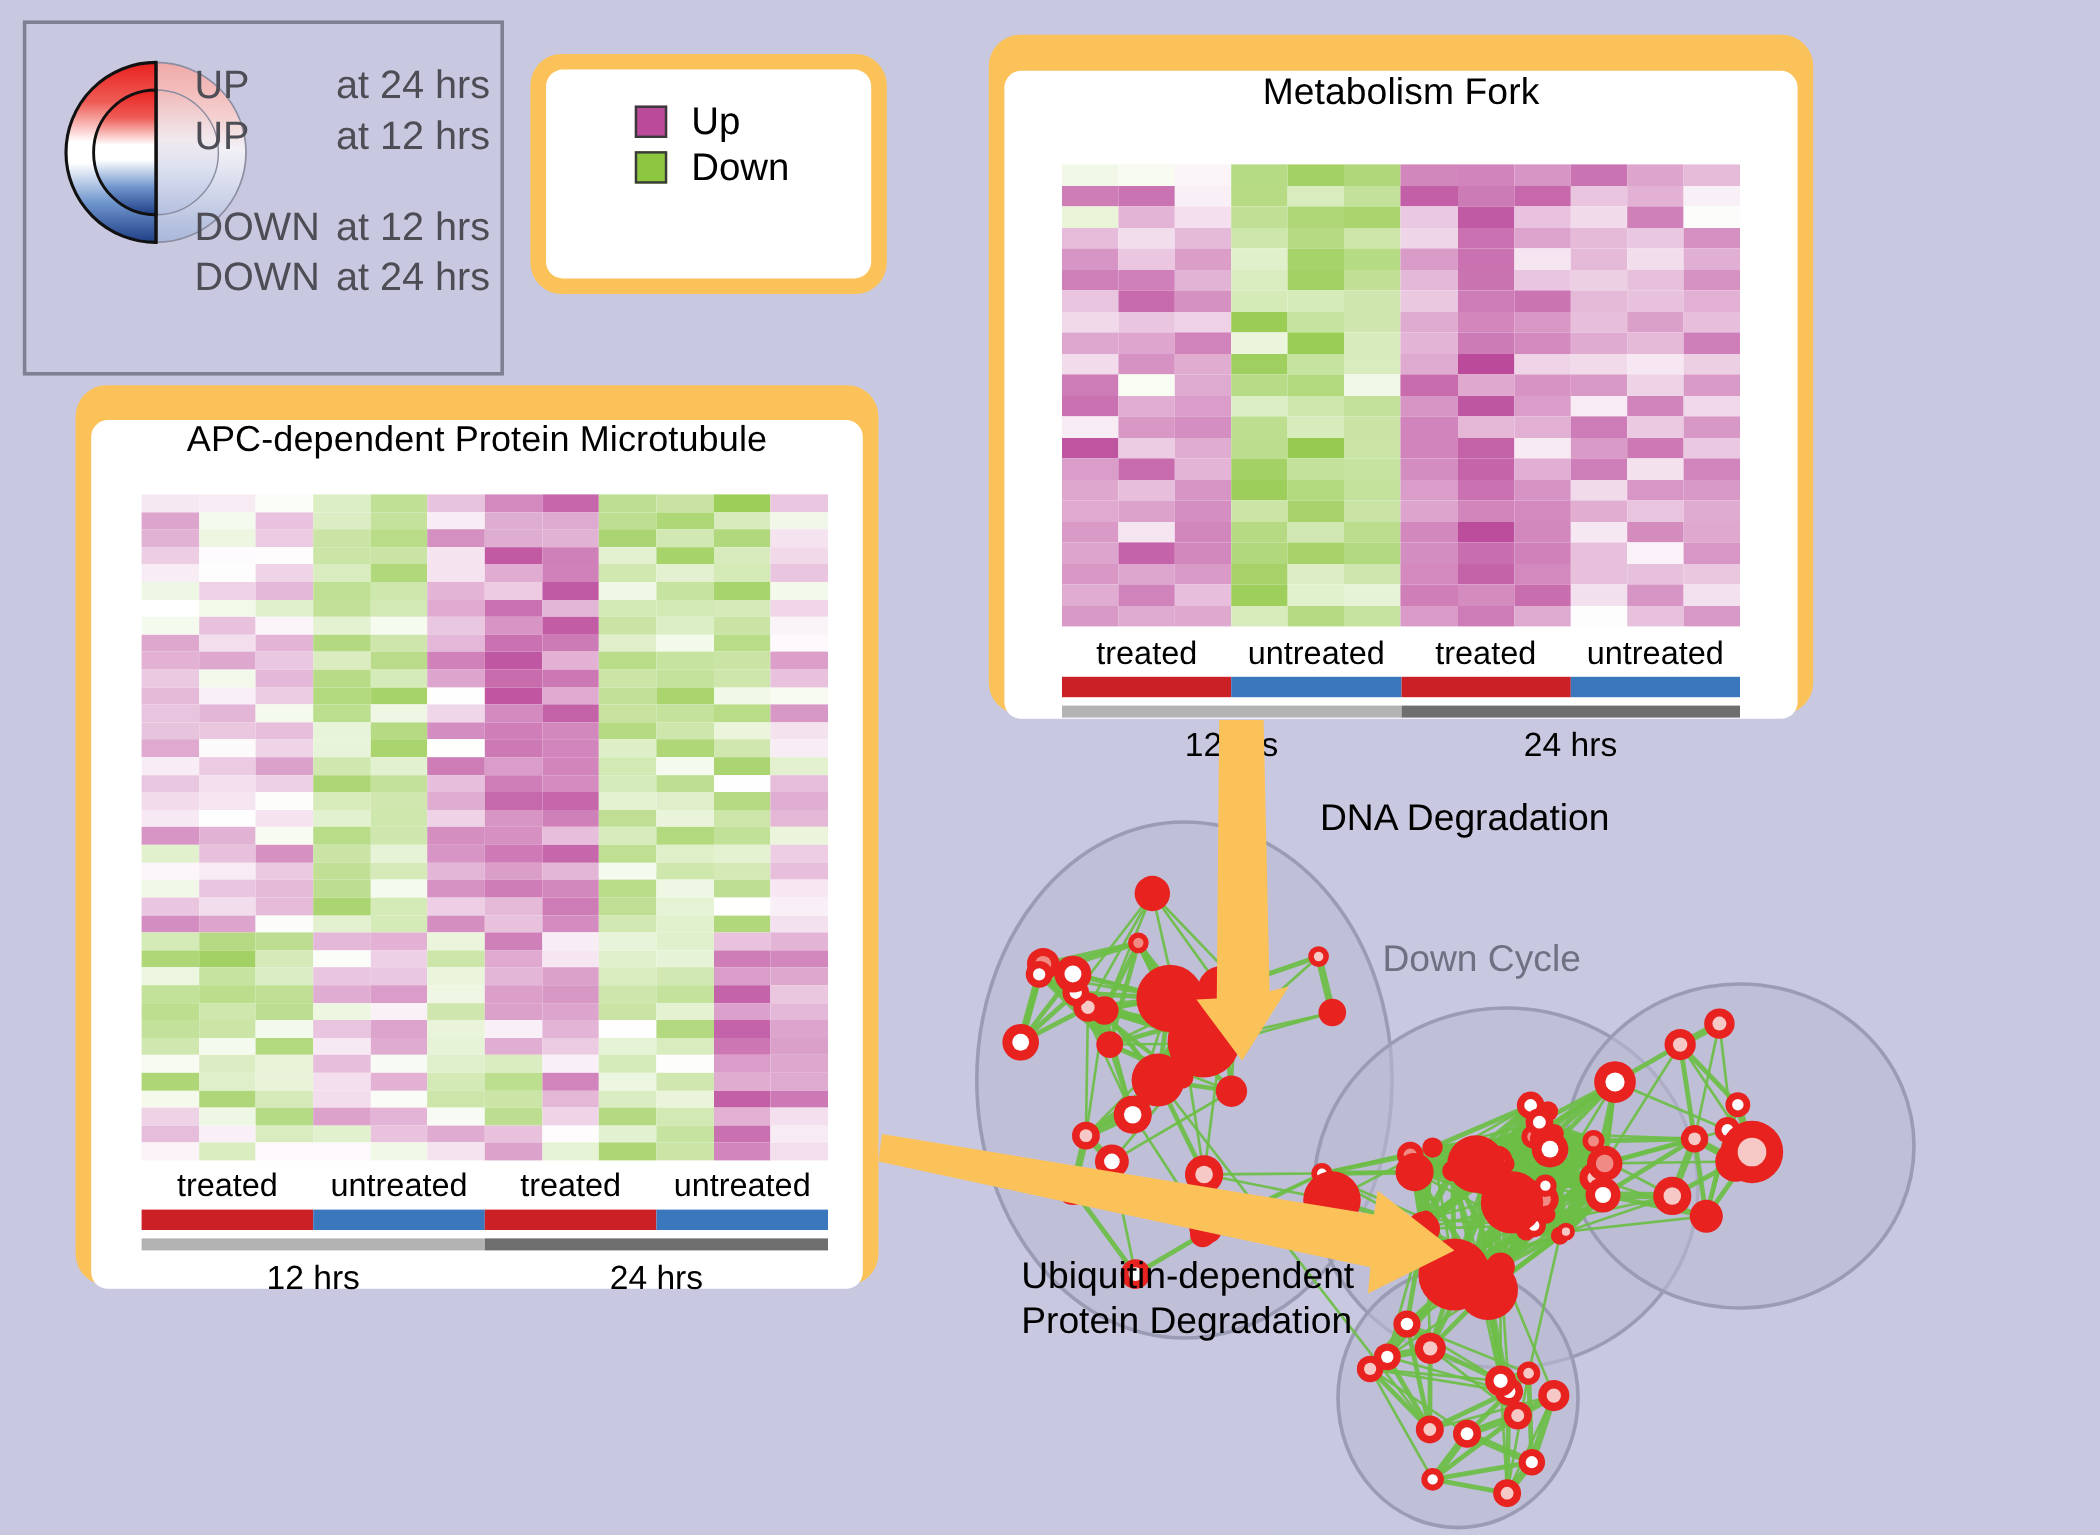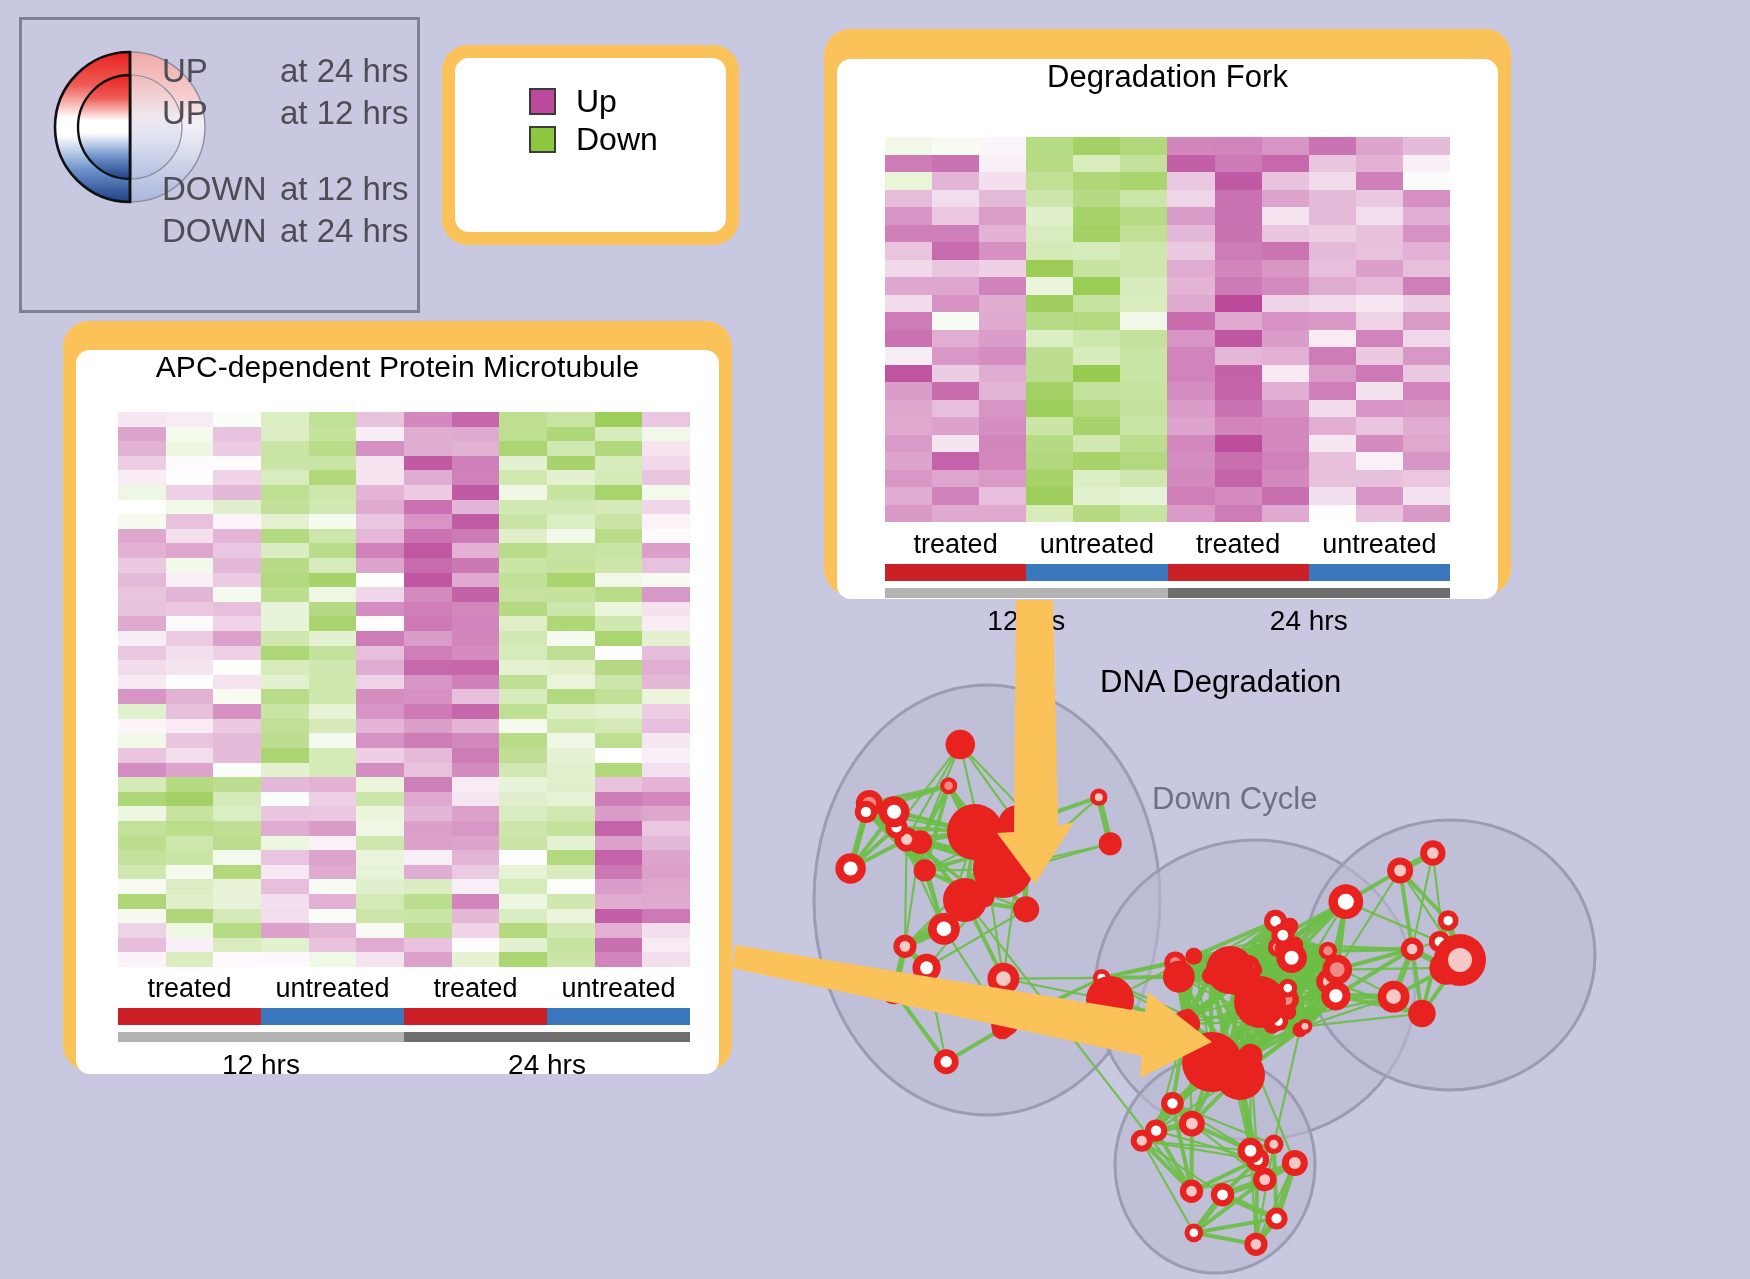--- a/index.html
+++ b/index.html
@@ -154,21 +154,21 @@
         <div class="legend-item">
           <span class="swatch" style="background:#8dc63f"></span>
           <span class="legend-lbl">Down</span>
         </div>
       </div>
     </div>
   </div>
 
   <div class="opanel" id="rep-panel">
     <div class="inner">
-      <div class="panel-title">Degradation Fork</div>
+      <div class="panel-title">Metabolism Fork</div>
       <div class="heat" id="heat-rep" style="left: 48px; top: 78px; width: 565px; height: 385px; grid-template-columns: repeat(12, 1fr); grid-template-rows: repeat(22, 1fr);">
           <div style="background:rgb(241,248,232)"></div>
           <div style="background:rgb(247,251,241)"></div>
           <div style="background:rgb(251,245,249)"></div>
           <div style="background:rgb(182,219,133)"></div>
           <div style="background:rgb(164,209,102)"></div>
           <div style="background:rgb(176,216,122)"></div>
           <div style="background:rgb(209,134,188)"></div>
           <div style="background:rgb(209,132,187)"></div>
           <div style="background:rgb(215,149,197)"></div>
@@ -1569,19 +1569,21 @@
         <circle cx="490.47757996915936" cy="540.705467437795" r="5.905318315851185" fill="#ffffff"></circle>
         <circle cx="433.8639743353074" cy="622.8155785774663" r="9.392487526122707" fill="#e8221f"></circle>
         <circle cx="433.8639743353074" cy="622.8155785774663" r="4.320544262016446" fill="#ffffff"></circle>
         <circle cx="495.9396522345087" cy="634.3285127928352" r="11.631190778050195" fill="#e8221f"></circle>
         <circle cx="495.9396522345087" cy="634.3285127928352" r="5.35034775790309" fill="#f7c9c6"></circle>
       </svg>
   </div>
 
   <div class="netlabel" id="lbl-dna">DNA Degradation</div>
   <div class="netlabel" id="lbl-cc">Down Cycle</div>
+  <div class="netlabel" id="lbl-ub">Ubiquitin-dependent
+Protein Degradation</div>
 
   <svg id="arrows">
     <path d="M1016 600 L1053 600 L1058 826 L1074 822 L1035 884 L997 833 L1014 832 Z" fill="#fcc25a"></path>
     <path d="M735 945 L1145 1012 L1148 992 L1212 1042 L1140 1078 L1142 1056 L732 968 Z" fill="#fcc25a"></path>
   </svg>
 
 </div>
 
 </body></html>

